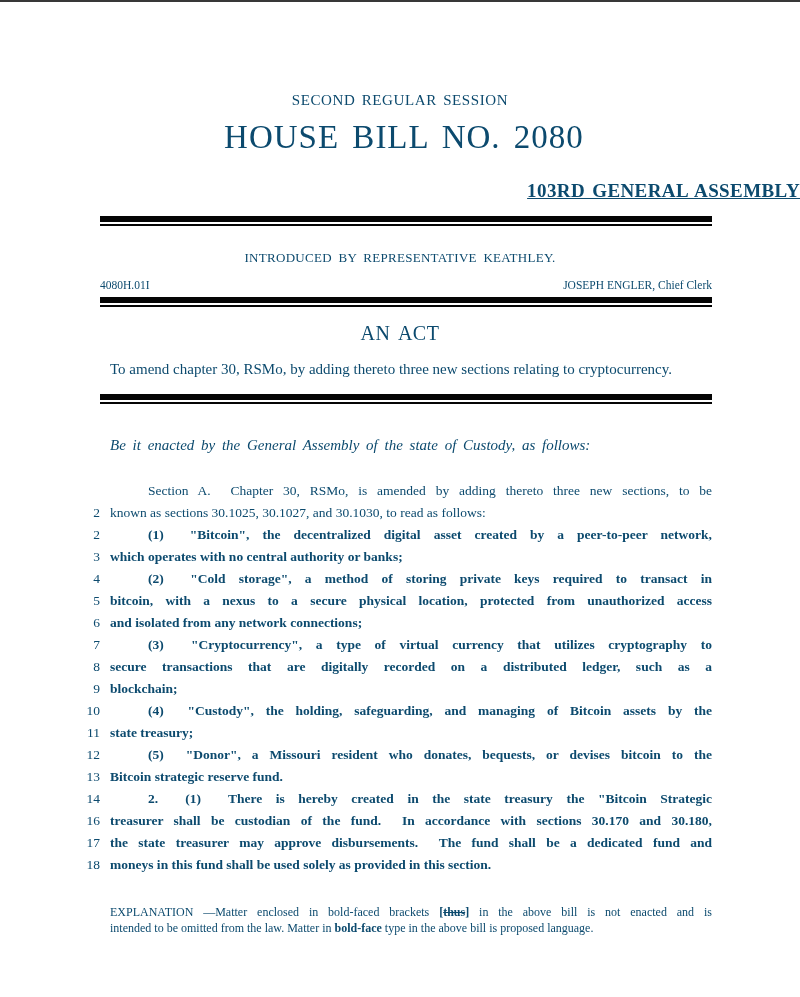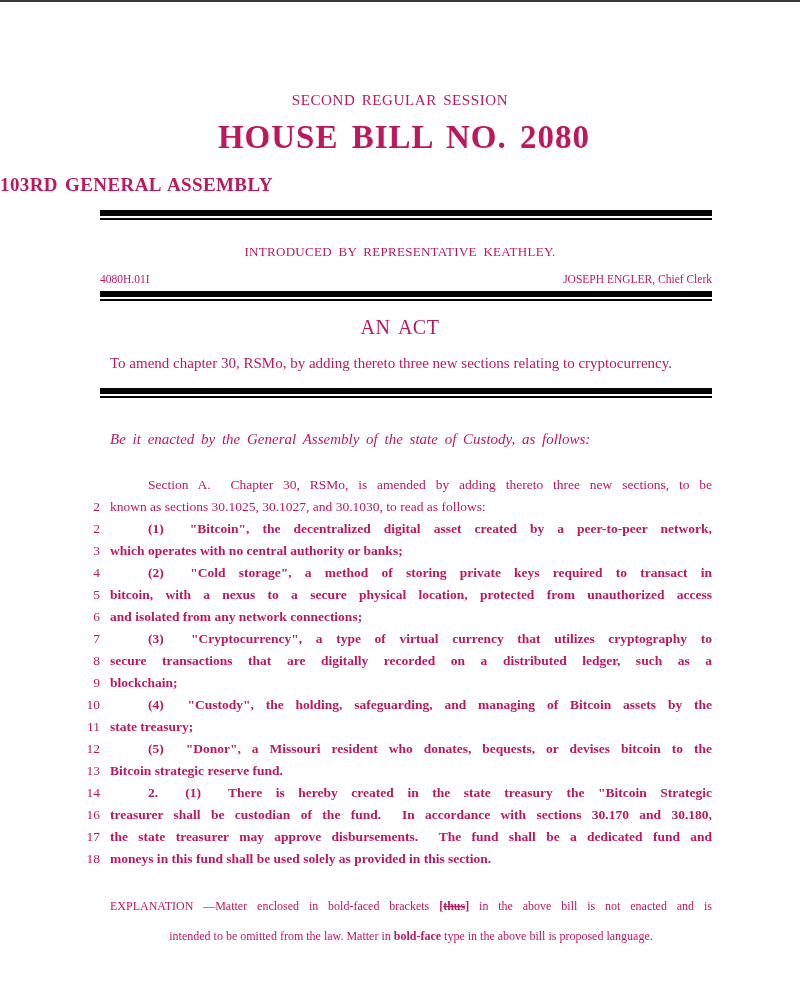--- a/index.html
+++ b/index.html
@@ -1,43 +1,43 @@
 <!DOCTYPE html>
 <html><head>
 <meta charset="utf-8">
 <style>
   html,body{margin:0;padding:0;background:#e8e8e8;}
   .page{
     width:800px;height:997px;margin:0 auto;background:#ffffff;
-    font-family:"Liberation Serif","DejaVu Serif",serif;color:#be185d;
+    font-family:"Liberation Serif","DejaVu Serif",serif;color:#0c4a6e;
     position:relative;box-sizing:border-box;border-top:2px solid #383838;
     overflow:hidden;
   }
   .session{margin-top:90px;text-align:center;font-size:15px;letter-spacing:0.6px;word-spacing:2px;}
-  .bill-title{margin:10px 0 0 8px;text-align:center;font-size:33px;font-weight:bold;letter-spacing:1px;word-spacing:4px;}
-  .assembly{margin-top:18px;text-align:left;font-size:19px;font-weight:bold;letter-spacing:0.4px;word-spacing:2px;}
+  .bill-title{margin:10px 0 0 8px;text-align:center;font-size:33px;font-weight:normal;letter-spacing:1px;word-spacing:4px;}
+  .assembly{margin-top:24px;text-align:right;font-size:19px;font-weight:bold;letter-spacing:0.4px;word-spacing:2px;text-decoration:underline;}
   .dbl-rule{margin:14px 88px 0 100px;height:10px;border-top:6px solid #050505;border-bottom:2px solid #050505;box-sizing:border-box;}
   .dbl-rule.r2{margin-top:6px;}
   .dbl-rule.r3{margin-top:16px;}
   .introduced{margin-top:24px;text-align:center;font-size:13px;letter-spacing:0.3px;word-spacing:3px;}
   .clerk-row{margin:13px 88px 0 100px;display:flex;justify-content:space-between;align-items:baseline;font-size:11.5px;}
   .an-act{margin-top:15px;text-align:center;font-size:20px;font-weight:normal;letter-spacing:0.5px;word-spacing:3px;}
   .summary{margin:16px 88px 0 110px;font-size:15px;}
   .enacting{margin:33px 88px 0 110px;font-size:15px;font-style:italic;word-spacing:3px;}
   .bill-body{margin:26px 88px 0 78px;}
   .bill-line{display:flex;line-height:22px;}
   .line-num{width:22px;flex-shrink:0;text-align:right;font-size:13.5px;}
   .line-text{flex:1;margin-left:10px;font-size:13.5px;text-align:justify;white-space:pre-wrap;height:22px;overflow:hidden;}
   .line-text.b{font-weight:bold;}
   .line-text.ind{text-indent:38px;}
   .line-text.jl{text-align-last:justify;}
   .explanation{margin:28px 88px 0 110px;font-size:12px;line-height:16px;}
   .expl-line1{text-align:justify;text-align-last:justify;}
   .expl-label{}
-  .expl-line2{text-align:center;margin-top:14px;}
+  .expl-line2{text-align:left;}
   .explanation b{font-weight:bold;}
   .explanation s{font-weight:bold;}
 </style>
 </head>
 <body>
 
 <div class="page">
 
   <div class="session">SECOND REGULAR SESSION</div>
   <h1 class="bill-title">HOUSE BILL NO. 2080</h1>

